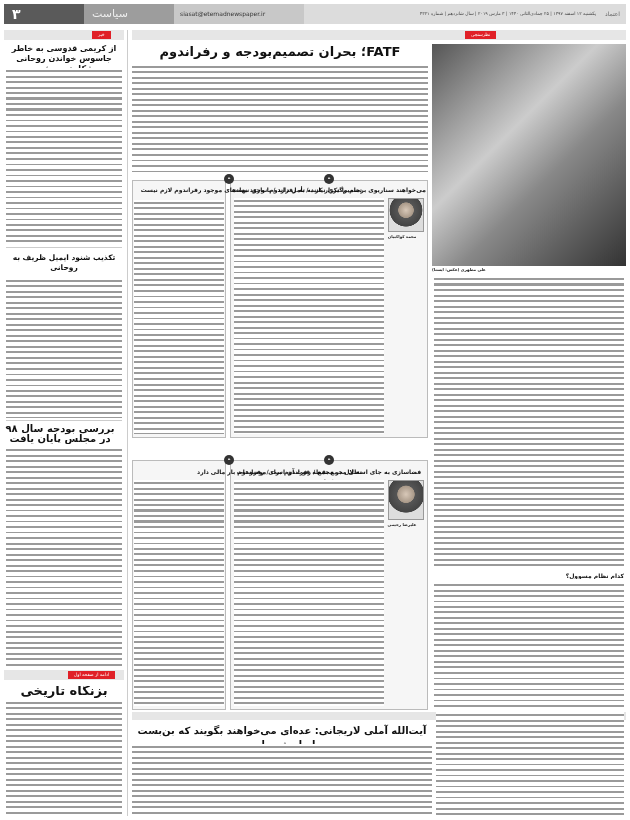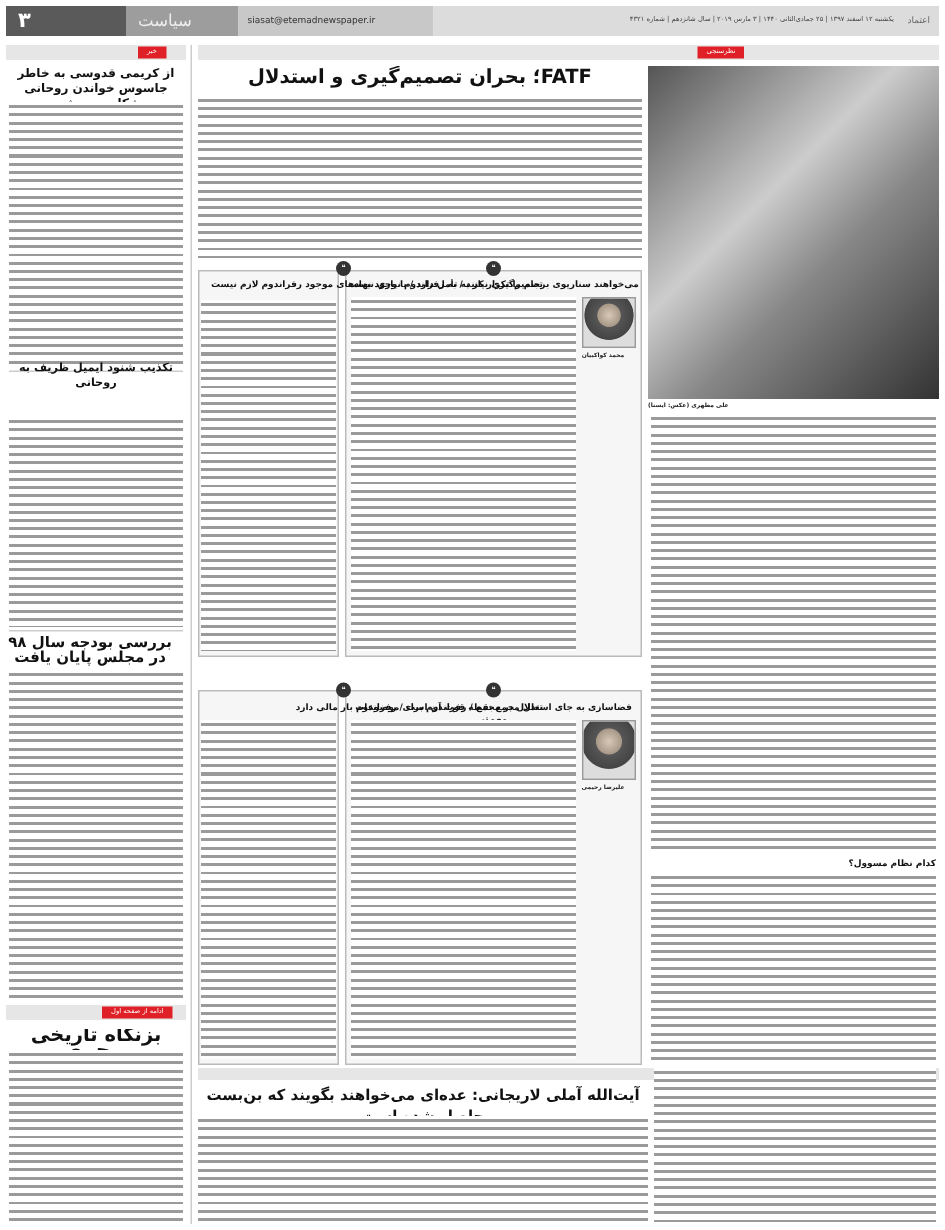--- a/index.html
+++ b/index.html
@@ -1,19 +1,19 @@
 <!DOCTYPE html>
 <html><head>
 <meta charset="utf-8">
 <style>
 *{box-sizing:border-box;margin:0;padding:0}
 body{width:630px;height:820px;background:#fff;font-family:"DejaVu Sans",sans-serif;overflow:hidden;position:relative;direction:rtl}
 .header{position:absolute;top:4px;left:4px;width:622px;height:20px;display:flex;direction:ltr}
 .h-page{width:80px;background:#5a5a5a;color:#fff;font-size:14px;font-weight:bold;padding-left:8px;line-height:20px}
-.h-section{width:75px;background:#9d9d9d;color:#eee;font-size:11px;line-height:20px;padding-left:8px}
+.h-section{width:90px;background:#9d9d9d;color:#eee;font-size:11px;line-height:20px;padding-left:8px}
 .h-email{width:130px;background:#c8c8c8;font-size:6px;line-height:20px;padding-left:6px;color:#333}
 .h-info{flex:1;background:#dcdcdc;font-size:4.5px;line-height:20px;text-align:right;padding-right:30px;color:#444;direction:rtl}
 .h-logo{position:absolute;right:6px;top:0;font-size:6px;line-height:20px;color:#666}
 .col{position:absolute;overflow:hidden}
 .lines{background:repeating-linear-gradient(#fff 0,#fff 2px,#9a9a9a 2px,#9a9a9a 4px,#fff 4px,#fff 5.5px)}
 .tag{position:absolute;background:#e02027;color:#fff;font-size:4.5px;line-height:8px;padding:0 6px}
 .graybar{position:absolute;background:#e6e6e6}
 .hd{font-weight:bold;color:#111;text-align:center}
 .box{position:absolute;border:1px solid #bbb;background:#f6f6f6}
 .photo{position:absolute;background:linear-gradient(135deg,#555,#ccc 40%,#888 60%,#333)}
@@ -31,35 +31,35 @@
   <div class="h-email">siasat@etemadnewspaper.ir</div>
   <div class="h-info">یکشنبه ۱۲ اسفند ۱۳۹۷ | ۲۵ جمادی‌الثانی ۱۴۴۰ | ۳ مارس ۲۰۱۹ | سال شانزدهم | شماره ۴۳۲۱</div>
   <div class="h-logo">اعتماد</div>
 </div>
 
 <div class="graybar" style="left:4px;top:30px;width:120px;height:10px"></div>
 <div class="tag" style="left:92px;top:31px">خبر</div>
 <div class="col hd" style="left:4px;top:44px;width:120px;font-size:8px;line-height:10px">از کریمی قدوسی به خاطر جاسوس خواندن روحانی شکایت می‌شود</div>
 <div class="col lines" style="left:6px;top:68px;width:116px;height:176px"></div>
 <div class="rule" style="left:6px;top:247px;width:116px;height:1px"></div>
-<div class="col hd" style="left:4px;top:240px;width:120px;font-size:7.5px;line-height:10px">تکذیب شنود ایمیل ظریف به روحانی</div>
+<div class="col hd" style="left:4px;top:253px;width:120px;font-size:7.5px;line-height:10px">تکذیب شنود ایمیل ظریف به روحانی</div>
 <div class="col lines" style="left:6px;top:278px;width:116px;height:140px"></div>
 <div class="rule" style="left:6px;top:420px;width:116px;height:1px"></div>
 <div class="col hd" style="left:0;top:424px;width:120px;font-size:10px;line-height:10px">بررسی بودجه سال ۹۸ در مجلس پایان یافت</div>
 <div class="col lines" style="left:6px;top:447px;width:116px;height:220px"></div>
 <div class="graybar" style="left:4px;top:670px;width:120px;height:10px"></div>
 <div class="tag" style="left:68px;top:671px">ادامه از صفحه اول</div>
 <div class="col hd" style="left:4px;top:686px;width:120px;font-size:13px;line-height:10px">بزنگاه تاریخی مجمع</div>
 <div class="col lines" style="left:6px;top:700px;width:116px;height:116px"></div>
 
 <div class="rule" style="left:127px;top:30px;width:1px;height:786px"></div>
 
 <div class="graybar" style="left:132px;top:30px;width:494px;height:10px"></div>
 <div class="tag" style="left:465px;top:31px">نظرسنجی</div>
-<div class="col hd" style="left:132px;top:44px;width:296px;font-size:13px;line-height:16px">FATF؛ بحران تصمیم‌گیری و استدلال</div>
+<div class="col hd" style="left:132px;top:44px;width:296px;font-size:13px;line-height:16px">FATF؛ بحران تصمیم‌بودجه و رفراندوم</div>
 
 <div class="photo" style="left:432px;top:44px;width:194px;height:222px"></div>
 <div class="cap" style="left:432px;top:267px;width:194px;text-align:left;direction:rtl">علی مطهری (عکس: ایسنا)</div>
 <div class="col lines" style="left:434px;top:276px;width:190px;height:290px"></div>
 <div class="col hd" style="left:500px;top:572px;width:124px;font-size:6px;text-align:right">کدام نظام مسوول؟</div>
 <div class="col lines" style="left:434px;top:582px;width:190px;height:126px"></div>
 
 <div class="col lines" style="left:132px;top:64px;width:296px;height:108px"></div>
 
 <div class="box" style="left:230px;top:180px;width:198px;height:258px"></div>

